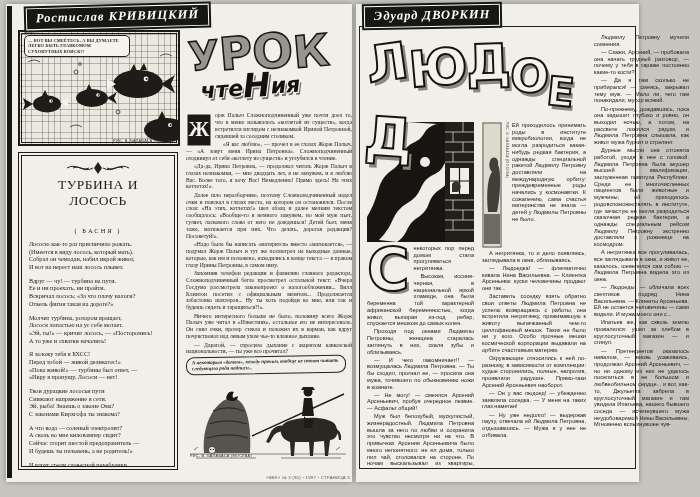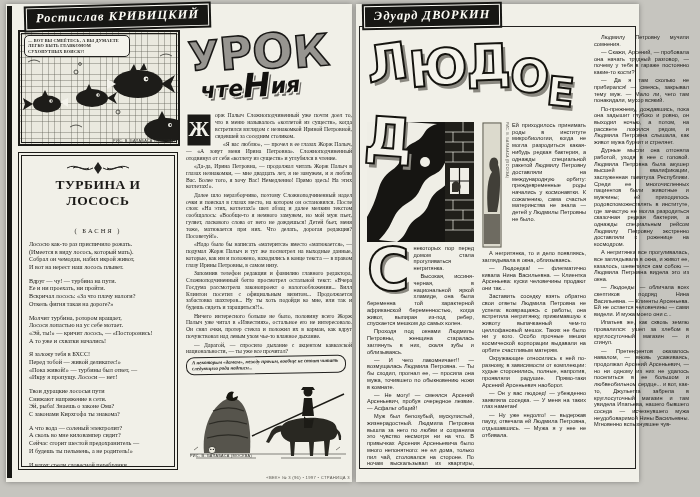--- a/index.html
+++ b/index.html
@@ -22,21 +22,21 @@
   .cartoon .inner{position:absolute;inset:1px;border:1px solid #1c1b18;}
   .speech{position:absolute;left:4px;top:3px;width:98px;background:#f4f3ec;border:1px solid #232220;
           border-radius:5px;padding:2px 3px;font-size:4.3px;line-height:1.25;font-weight:bold;
           letter-spacing:.2px;z-index:3;}
   .pic-caption{position:absolute;right:3px;bottom:1px;font-size:3.8px;letter-spacing:.3px;color:#2a2925;z-index:3;
                font-family:"Liberation Sans","DejaVu Sans",sans-serif;}
   
   .fablebox{position:absolute;left:12px;top:148px;width:158px;height:316px;border:1.5px solid #1c1b18;background:#f1f0e8;}
   .fablebox .inner{position:absolute;inset:2px;border:1px solid #1c1b18;padding:4px 7px;overflow:hidden;}
   .ornament{display:block;margin:1px auto 2px;}
-  .fable-title{font-size:13.5px;font-weight:bold;text-align:center;letter-spacing:.5px;margin:2px 0 18px;}
+  .fable-title{font-size:13.5px;font-weight:normal;text-align:center;letter-spacing:.5px;margin:2px 0 18px;}
   .fable-sub{font-size:6.5px;text-align:center;letter-spacing:2px;margin-bottom:6px;}
   .stanza{white-space:pre-line;font-size:6.2px;line-height:1.24;margin:0 0 6px;}
   
   .storycol{position:absolute;left:180px;top:20px;width:166px;height:456px;}
   .titleart{position:relative;height:88px;}
   .urok{position:absolute;left:2px;top:-4px;transform:rotate(-5deg);white-space:nowrap;
         font-family:"DejaVu Sans",sans-serif;font-weight:bold;color:#979590;
         -webkit-text-stroke:1.6px #191816;}
   .urok span{display:inline-block;}
   .urok .u1{font-size:40px;} .urok .u2{font-size:45px;transform:translateY(2px);}

